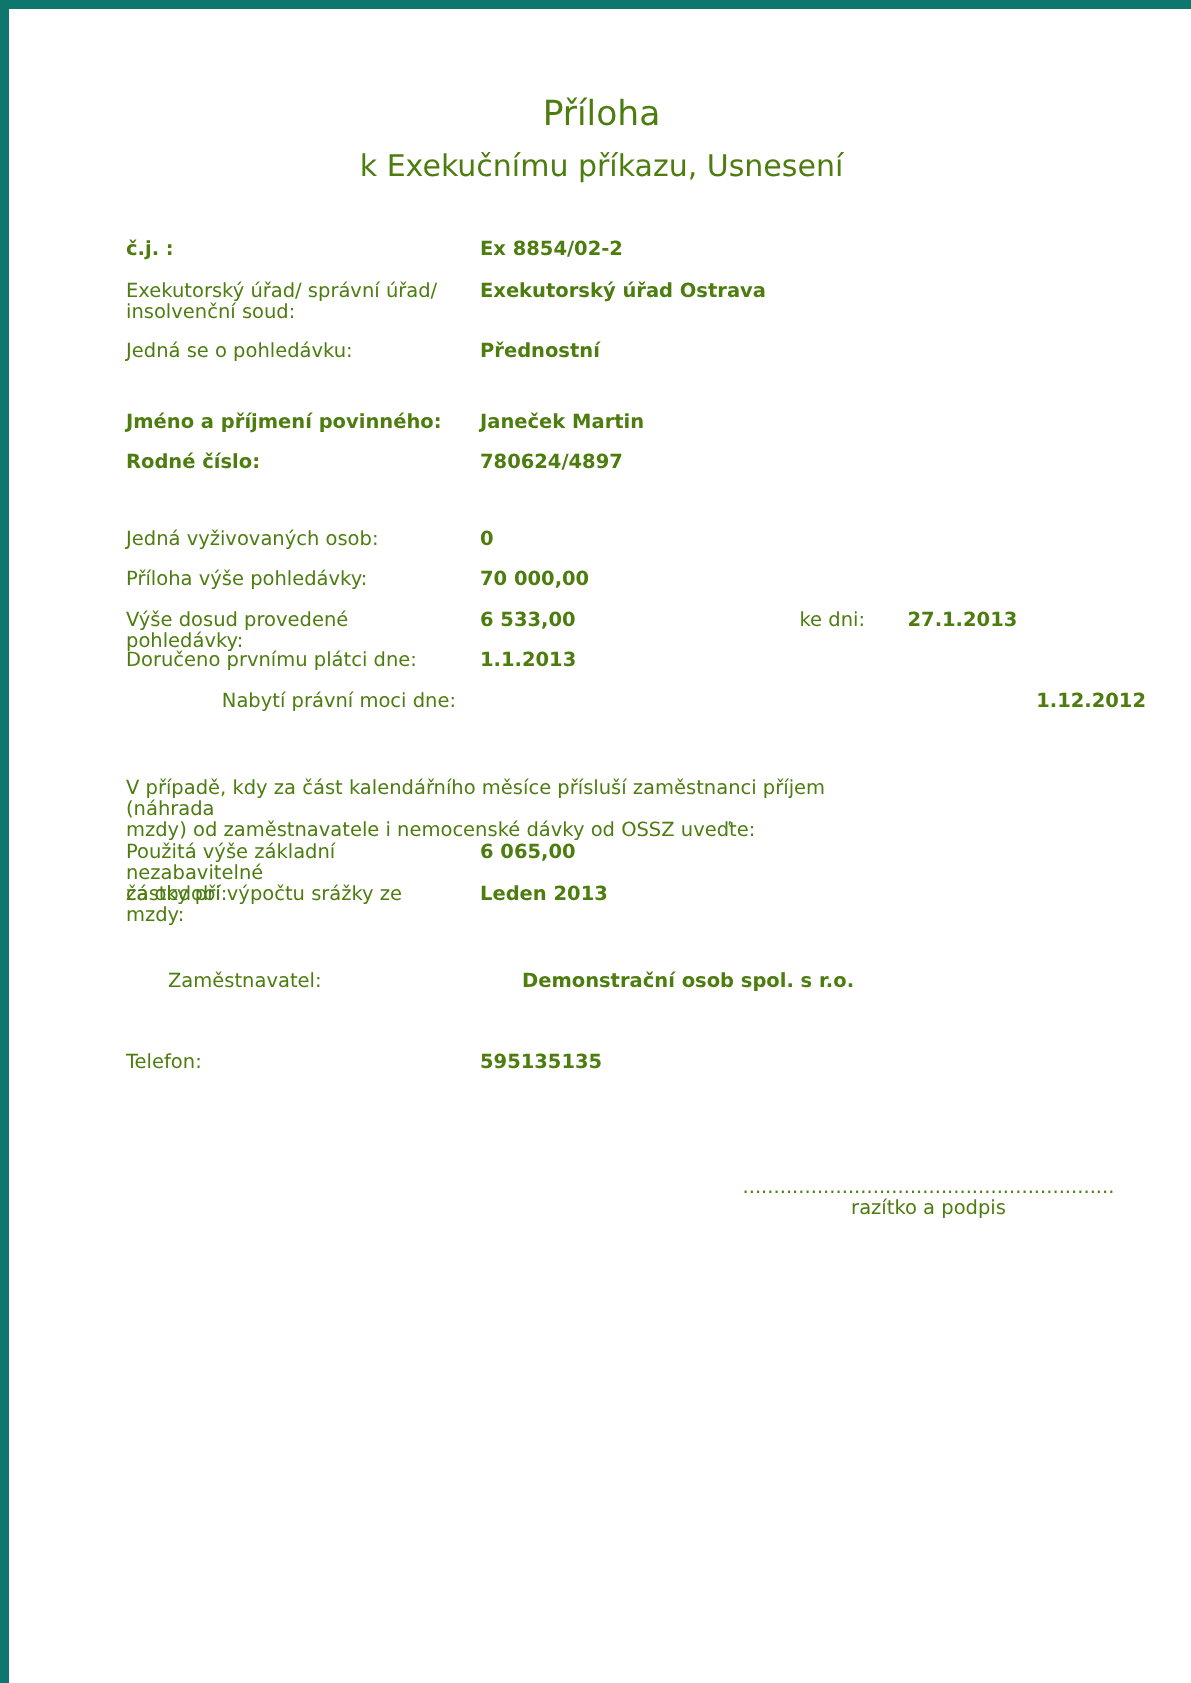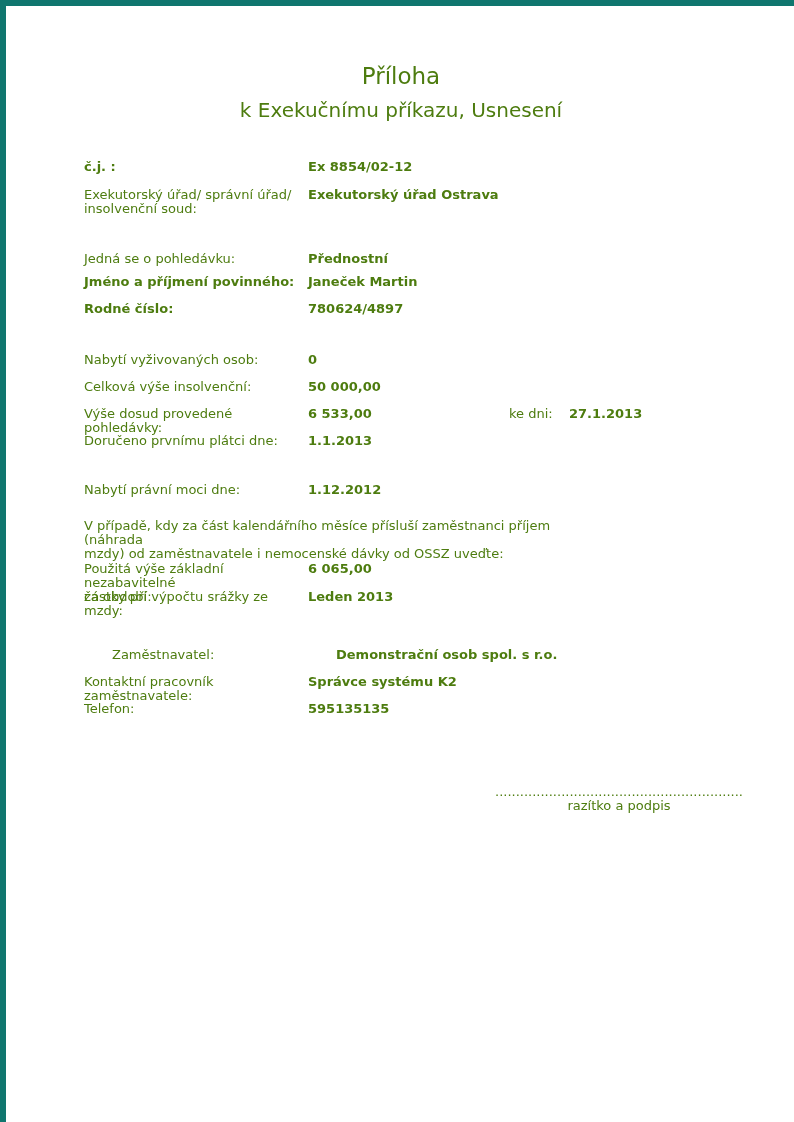--- a/index.html
+++ b/index.html
@@ -38,21 +38,21 @@
     font-size: 20px;
     line-height: 20px;
     font-weight: 400;
   }
   .row {
     position: absolute;
     left: 78px;
     width: 680px;
     display: grid;
     grid-template-columns: 220px 1fr;
-    column-gap: 4px;
+    column-gap: 16px;
   }
   .row.kedni {
     grid-template-columns: 220px 197px 56px 1fr;
   }
   .label {
     font-weight: 400;
     white-space: pre-line;
   }
   .row.bold-label .label {
     font-weight: 700;
@@ -82,45 +82,45 @@
     font-weight: 400;
   }
   .signature .caption {
     display: block;
     line-height: 15px;
     font-weight: 400;
   }
   
   .r-case      { top: 154px; }
   .r-office    { top: 182px; }
-  .r-claim     { top: 222px; margin-top: 24px; }
+  .r-claim     { top: 222px; }
   .r-name      { top: 269px; }
   .r-birth     { top: 296px; }
   .r-dep       { top: 347px; }
   .r-total     { top: 374px; }
   .r-paid      { top: 401px; }
   .r-delivered { top: 428px; }
-  .r-legal     { top: 477px; }
+  .r-legal     { top: 455px; text-align: right; }
   .r-base      { top: 556px; }
   .r-period    { top: 584px; }
   .r-employer  { top: 642px; margin-left: 28px; }
   .r-contact   { top: 669px; }
   .r-phone     { top: 696px; }
 </style>
 </head>
 <body>
 
 <div class="page">
 
   <div class="doc-title">Příloha</div>
   <div class="doc-subtitle">k Exekučnímu příkazu, Usnesení</div>
 
   <div class="row bold-label r-case">
     <span class="label">č.j. :</span>
-    <span class="value">Ex 8854/02-12</span>
+    <span class="value">Ex 8854/02-2</span>
   </div>
 
   <div class="row r-office">
     <span class="label">Exekutorský úřad/ správní úřad/
 insolvenční soud:</span>
     <span class="value">Exekutorský úřad Ostrava</span>
   </div>
 
   <div class="row r-claim">
     <span class="label">Jedná se o pohledávku:</span>
@@ -131,27 +131,27 @@
     <span class="label">Jméno a příjmení povinného:</span>
     <span class="value">Janeček Martin</span>
   </div>
 
   <div class="row bold-label r-birth">
     <span class="label">Rodné číslo:</span>
     <span class="value">780624/4897</span>
   </div>
 
   <div class="row r-dep">
-    <span class="label">Nabytí vyživovaných osob:</span>
+    <span class="label">Jedná vyživovaných osob:</span>
     <span class="value">0</span>
   </div>
 
   <div class="row r-total">
-    <span class="label">Celková výše insolvenční:</span>
-    <span class="value">50 000,00</span>
+    <span class="label">Příloha výše pohledávky:</span>
+    <span class="value">70 000,00</span>
   </div>
 
   <div class="row kedni r-paid">
     <span class="label">Výše dosud provedené pohledávky:</span>
     <span class="value">6 533,00</span>
     <span class="label">ke dni:</span>
     <span class="value">27.1.2013</span>
   </div>
 
   <div class="row r-delivered">
@@ -176,24 +176,20 @@
   <div class="row r-period">
     <span class="label">za období:</span>
     <span class="value">Leden 2013</span>
   </div>
 
   <div class="row r-employer">
     <span class="label">Zaměstnavatel:</span>
     <span class="value">Demonstrační osob spol. s r.o.</span>
   </div>
 
-  <div class="row r-contact">
-    <span class="label">Kontaktní pracovník zaměstnavatele:</span>
-    <span class="value">Správce systému K2</span>
-  </div>
 
   <div class="row r-phone">
     <span class="label">Telefon:</span>
     <span class="value">595135135</span>
   </div>
 
   <div class="signature">
     <span class="dots">............................................................</span>
     <span class="caption">razítko a podpis</span>
   </div>

